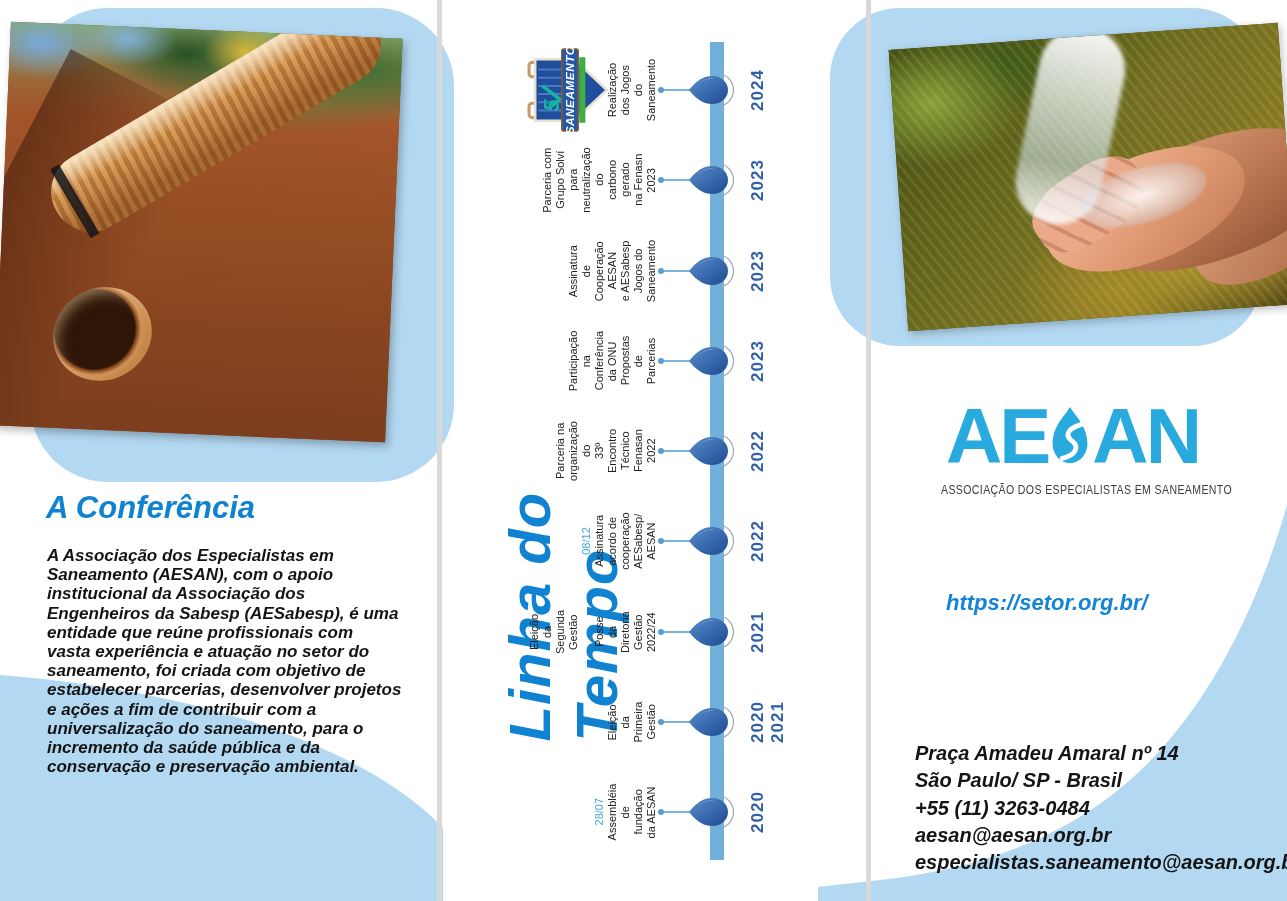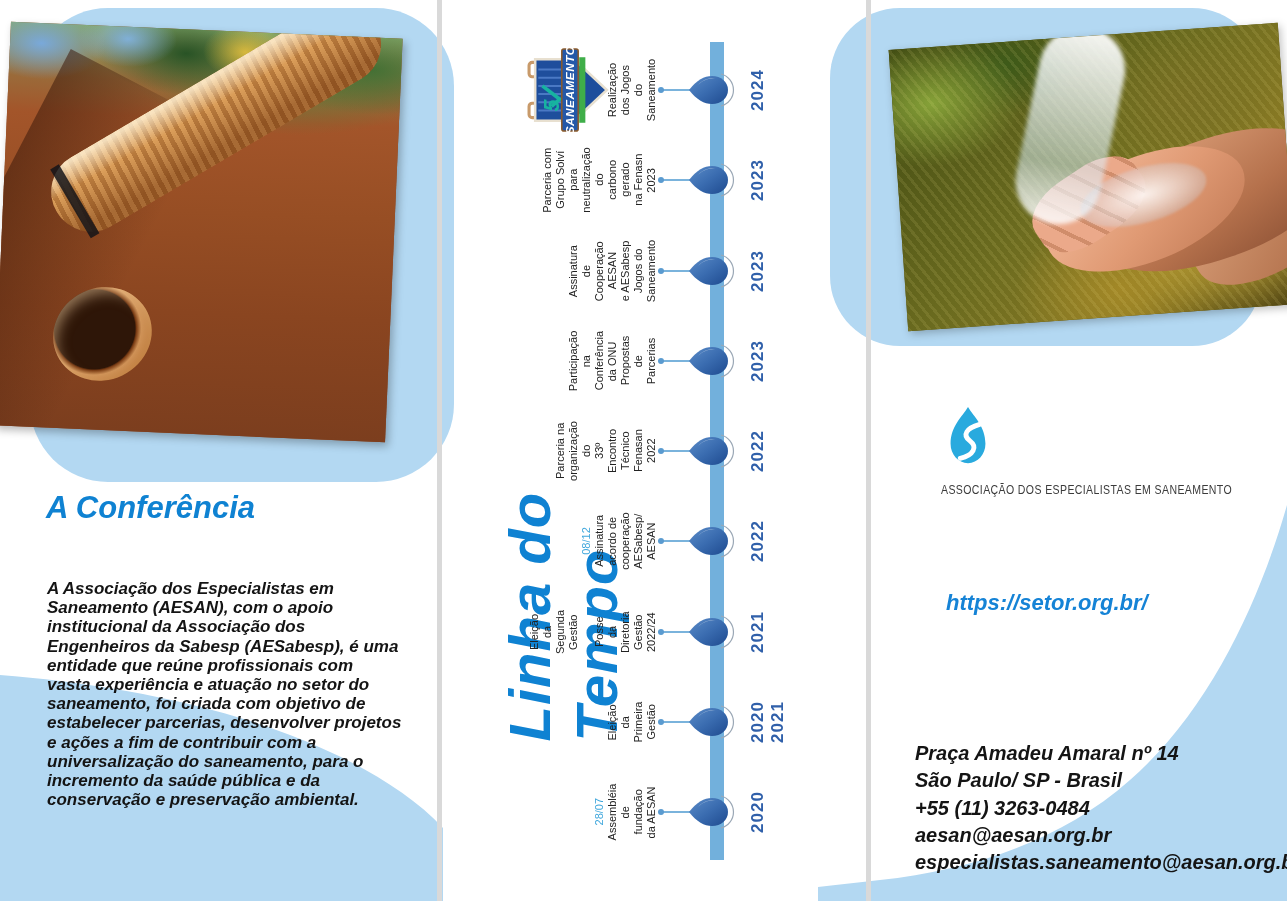--- a/index.html
+++ b/index.html
@@ -37,21 +37,21 @@
               repeating-linear-gradient(93deg,#d79a56 0 5px,#a96b30 5px 10px);}
   .pipe-ring{position:absolute;left:16px;top:0;width:10px;height:100%;background:rgba(20,20,25,.85);}
   .pipe-mouth{position:absolute;left:55px;top:262px;width:100px;height:92px;
               transform:rotate(-28deg);border-radius:50%;
               background:radial-gradient(ellipse at 45% 42%, #2e1608 0 52%, #7a3c14 54%, #cf9257 60%, #b5702f 78%, #8a4a1a 92%, #6b3814 100%);
               box-shadow:inset 0 6px 14px rgba(255,220,170,.5);}
   .assoc-heading{position:absolute;left:46px;top:490px;z-index:2;
                  font-style:italic;font-weight:bold;font-size:31px;color:#0f82d2;}
   .assoc-body{position:absolute;left:47px;top:546px;width:402px;z-index:2;
               font-style:italic;font-weight:bold;font-size:17px;line-height:19.2px;color:#141414;
-              white-space:pre-line;margin-top:33px;}
+              white-space:pre-line;}
   .swoosh{position:absolute;z-index:0;}
 
   
   .tl-bar{position:absolute;left:710px;top:42px;width:14px;height:818px;background:#72b0dc;z-index:1;}
   .tl-title{position:absolute;left:496px;top:582px;z-index:2;
             transform:translateY(-50%) rotate(180deg);
             font-style:italic;font-weight:bold;font-size:58px;letter-spacing:1px;color:#0f82d2;}
   .badge{position:absolute;left:527px;top:47px;width:86px;height:86px;transform:rotate(-90deg);z-index:2;}
   .tl-event{position:absolute;left:0;width:100%;height:0;z-index:2;}
   .tl-label{position:absolute;right:629px;top:0;transform:translateY(-50%) rotate(180deg);
@@ -348,24 +348,26 @@
     <div class="hand-fingers"></div>
     <div class="water-stream"></div>
     <div class="water-pool"></div>
   </div>
 
   <svg class="swoosh" style="left:818px;top:470px" width="469" height="431" viewBox="0 0 469 431">
     <path d="M469,35 C442,130 392,240 312,310 C242,372 152,400 62,410 C42,412 20,415 0,417 L0,431 L469,431 Z" fill="#b3d8f2"></path>
   </svg>
 
   <div class="logo">
+    <span>AE</span>
     <svg class="logo-drop" viewBox="0 0 44 64">
       <path d="M22,2 C28,12 40,22 40,40 C40,51 32,60 22,60 C12,60 4,51 4,40 C4,22 16,12 22,2 Z" fill="#29aade"></path>
       <path d="M34,20 C20,24 16,31 24,37 C32,43 28,52 14,55" stroke="#ffffff" stroke-width="5" fill="none" stroke-linecap="round"></path>
     </svg>
+    <span>AN</span>
   </div>
   <div class="logo-sub">ASSOCIAÇÃO DOS ESPECIALISTAS EM SANEAMENTO</div>
 
   <div class="site-url">https://setor.org.br/</div>
 
   <div class="contact">Praça Amadeu Amaral nº 14
 São Paulo/ SP - Brasil
 +55 (11) 3263-0484
 aesan@aesan.org.br
 especialistas.saneamento@aesan.org.br</div>

